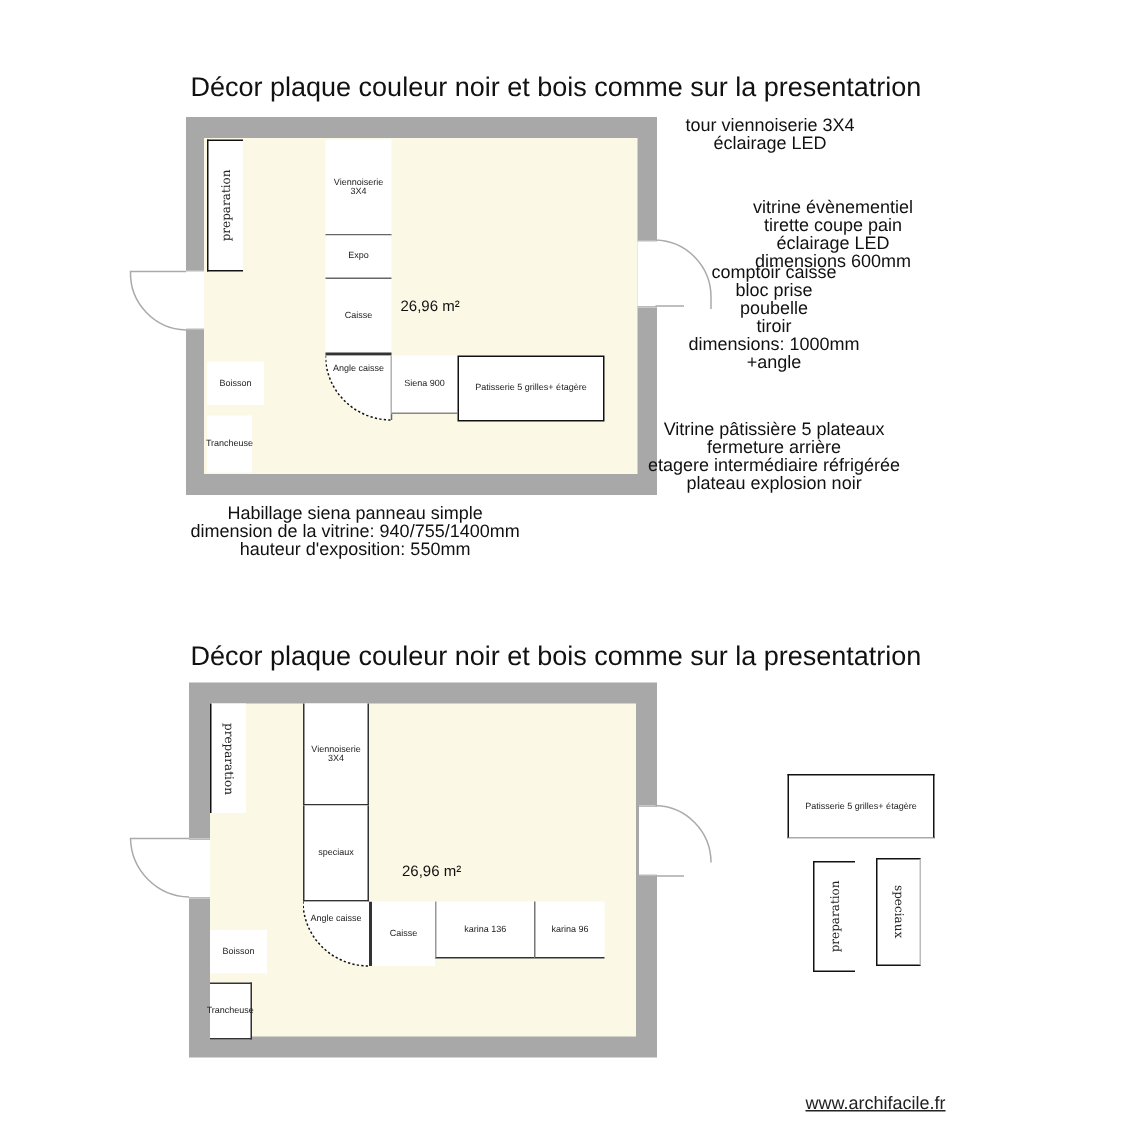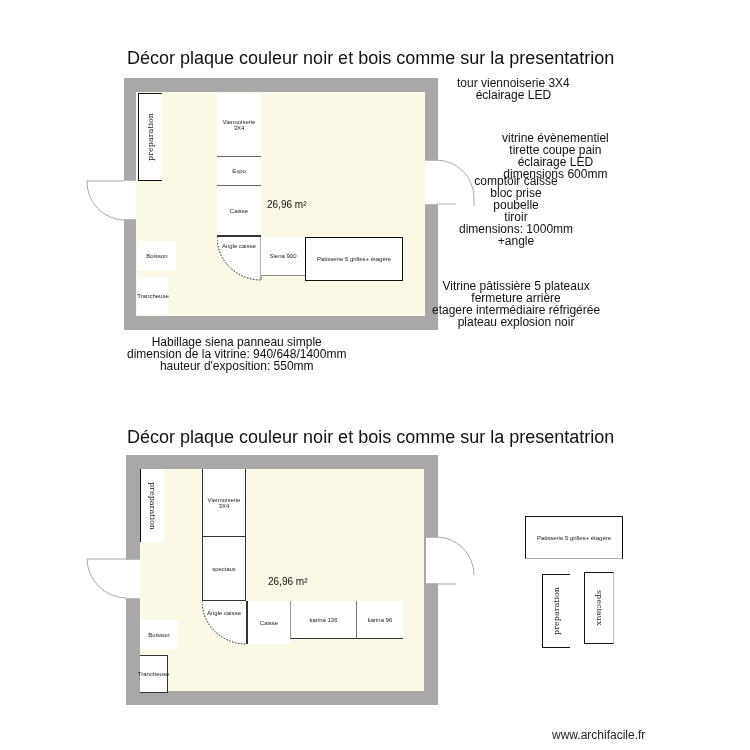--- a/index.html
+++ b/index.html
@@ -63,21 +63,21 @@
 bloc prise
 poubelle
 tiroir
 dimensions: 1000mm
 +angle</div>
 <div class="abs note" style="left:432px;top:280px;">Vitrine pâtissière 5 plateaux
 fermeture arrière
 etagere intermédiaire réfrigérée
 plateau explosion noir</div>
 <div class="abs note" style="left:127px;top:336px;">Habillage siena panneau simple
-dimension de la vitrine: 940/648/1400mm
+dimension de la vitrine: 940/755/1400mm
 hauteur d'exposition: 550mm</div>
 
 <div class="abs title" style="left:127px;top:427px;">Décor plaque couleur noir et bois comme sur la presentatrion</div>
 
 <div class="abs wall" style="left:126px;top:455px;width:312px;height:250px;"></div>
 <div class="abs floor" style="left:140px;top:469px;width:284px;height:222px;"></div>
 
 <div class="abs" style="left:126px;top:559px;width:14px;height:40px;background:#fff;border-top:1px solid #bbb;border-bottom:1px solid #bbb;box-sizing:border-box;"></div>
 <svg class="abs" style="left:86px;top:558px;" width="42" height="42">
     <path d="M40 1 L1 1 A40 40 0 0 0 40 40" fill="none" stroke="#aaa"></path>
@@ -109,13 +109,13 @@
 <div class="abs furn" style="left:140px;top:655px;width:28px;height:38px;border:1px solid #333;border-left:none;">Trancheuse</div>
 
 <div class="abs furn" style="left:525px;top:516px;width:98px;height:43px;border:1px solid #111;border-bottom:1px solid #aaa;">Patisserie 5 grilles+ étagère</div>
 <div class="abs furn" style="left:542px;top:574px;width:28px;height:74px;border:1px solid #111;border-right:none;">
     <span class="vert rot180">preparation</span>
   </div>
 <div class="abs furn" style="left:584px;top:572px;width:30px;height:72px;border:1px solid #111;border-right:1px solid #bbb;">
     <span class="vert">speciaux</span>
   </div>
 
-<div class="abs footer" style="left:552px;top:728px;">www.archifacile.fr</div>
+<div class="abs footer" style="left:537px;top:728px;text-decoration:underline;">www.archifacile.fr</div>
 
 </body></html>

